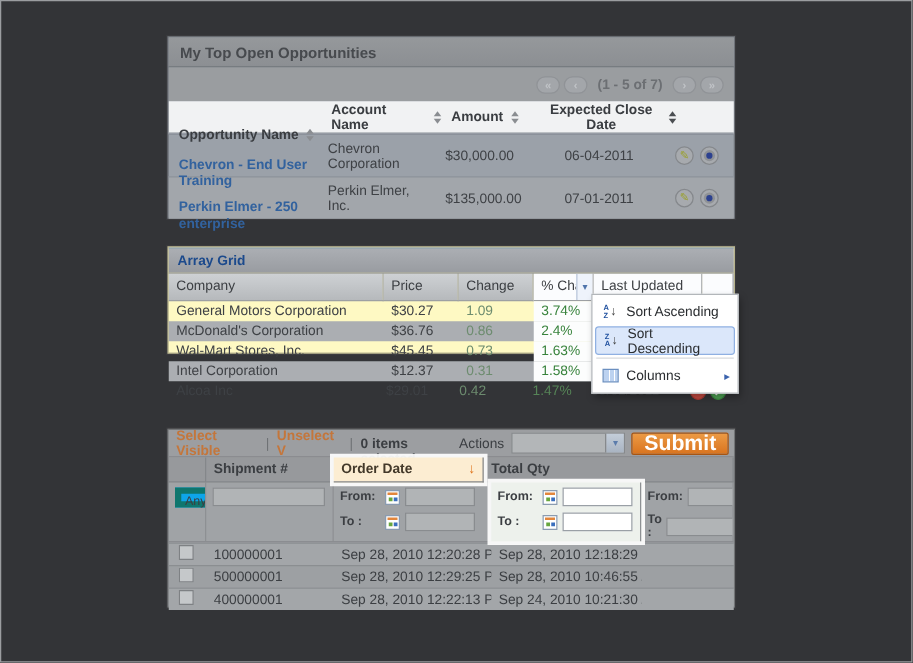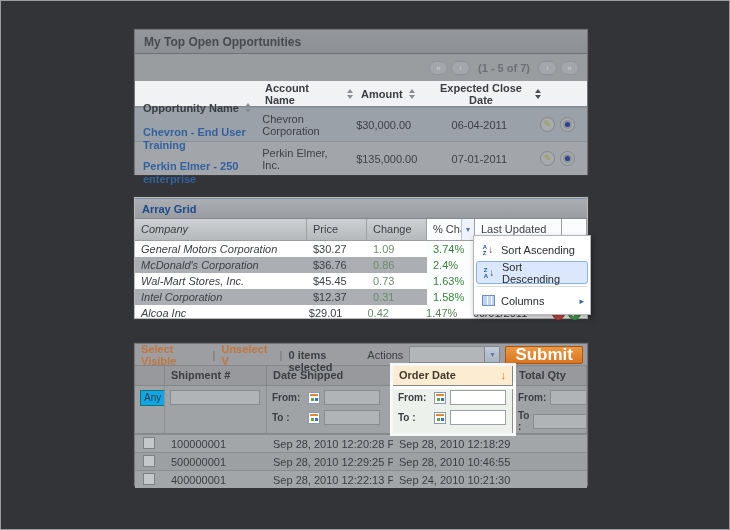--- a/index.html
+++ b/index.html
@@ -26,26 +26,26 @@
   .p1-row { height:34px; display:flex; align-items:center; font-size:11px; color:#3e4145; border-top:1px solid #8b919a; }
   .p1-row:first-of-type { border-top:none; }
   .p1-row.alt { background:#a2a6ab; }
   .p1-row .rc { padding-left:8px; }
   .opp-link { color:#32629e; font-weight:bold; line-height:13px; cursor:pointer; }
   .circ { width:15px; height:15px; border-radius:50%; background:#a7aaae; border:1px solid #85888c; display:inline-flex; align-items:center; justify-content:center; }
   .pencil-g { font-size:9px; color:#9aa02e; line-height:1; }
   .eye-dot { width:5px; height:5px; border-radius:50%; background:#2c418f; box-shadow:0 0 0 2px #8f9296; }
 
   
-  .p2 { top:196px; height:122px; background:#ffffff; }
+  .p2 { top:196px; height:86px; background:#fef9c3; }
   .p2-title { height:21px; line-height:20px; padding-left:7px; font-size:11px; font-weight:bold; color:#1c4a8c;
               background:linear-gradient(#abaeb3,#999ca1); border-top:1px solid #7d92ac; border-bottom:1px solid #85888c; }
   .p2-head { height:22px; display:flex; font-size:11px; color:#3c3f43; }
   .p2-head .hc { line-height:21px; padding-left:6px; background:linear-gradient(#ced1d4,#b6b9bc); border-right:1px solid #9da0a3; border-bottom:1px solid #9da0a3; overflow:hidden; white-space:nowrap; }
-  .g-comp{width:172px;font-style:italic;} .g-price{width:60px;} .g-chg{width:60px;} .g-pct{width:48px;} .g-upd{width:87px;} .g-fill{flex:1;}
+  .g-comp{width:172px;} .g-price{width:60px;} .g-chg{width:60px;} .g-pct{width:48px;} .g-upd{width:87px;} .g-fill{flex:1;}
   .p2-head .hc.lit { background:#fbfcfe; }
   .hc.g-pct.lit { display:flex; align-items:center; padding-right:0; }
   .pct-label { flex:1; overflow:hidden; }
   .dd-btn { width:13px; height:21px; border-left:1px solid #b9c6da; color:#4f74ab; font-size:8px; line-height:21px; text-align:center; background:#eef3fb; }
   .p2-row { height:16px; display:flex; font-size:11px; line-height:16px; color:#3e4145; }
   .p2-row.alt { background:#abaeb2; }
   .p2-row .rc { padding-left:6px; overflow:hidden; white-space:nowrap; }
   .chg-val { color:#6d8c6f; }
   .pct-val { color:#38833c; }
   .p2-row .g-pct.lit { background:#fcfdfd; }
@@ -95,21 +95,21 @@
   .fline { display:flex; align-items:center; gap:4px; margin-bottom:5px; }
   .flabel { font-weight:bold; color:#3b3e42; width:32px; }
   .f-input { height:15px; background:#b1b4b6; border:1px solid #898c8f; font-size:10px; padding:0 2px; color:#3b3e42; }
   .f-input.wide { width:90px; }
   .f-input.dt { width:56px; }
   .f-input.white { background:#fff; border-color:#9aa0a6; }
   .f-input.qty { width:66px; }
   .cal { position:relative; width:12px; height:12px; background:#fff; border:1px solid #8a9bb0; flex:0 0 auto; }
   .cal::before { content:""; position:absolute; left:1px; top:1px; width:8px; height:2px; background:#e2863c; }
   .cal::after  { content:""; position:absolute; left:2px; bottom:2px; width:3px; height:3px; background:#67a63e; box-shadow:4px 0 0 #3a6fbe; }
-  .any-select { display:flex; width:38px; height:16px; background:#0ea5e9; border:1px solid #0f766e; }
+  .any-select { display:flex; width:38px; height:16px; background:#0ea5e9; border:5px solid #0f766e; }
   .any-select .fs-val { line-height:14px; }
   .any-select .fs-btn { width:13px; line-height:14px; }
   .p3-row { height:18px; display:flex; align-items:center; font-size:11px; color:#3b3e42; background:#a3a6a9; border-top:1px solid #8b8e91; }
   .p3-row.alt { background:#9da0a3; }
   .p3-row .rc { padding-left:6px; overflow:hidden; white-space:nowrap; }
   .cb { display:inline-block; width:12px; height:12px; background:#c5c8ca; border:1px solid #7e8184; margin-left:8px; }
 </style>
 </head>
 <body>
 
@@ -296,21 +296,20 @@
       <span class="fake-select">
         <span class="fs-val"></span>
         <span class="fs-btn">▾</span>
       </span>
       <span class="submit-btn">Submit</span>
     </div>
 
     <div class="p3-head">
       <div class="hc s-check"></div>
       <div class="hc s-ship">Shipment #</div>
-      <div class="hc s-shipd">Date Shipped</div>
       <div class="hc s-order spot">
         <span class="oh-label">Order Date</span>
         <span class="oh-arrow">↓</span>
       </div>
       <div class="hc s-qty">Total Qty</div>
     </div>
 
     <div class="p3-filter">
       <div class="fc s-check">
         <span class="any-select">

